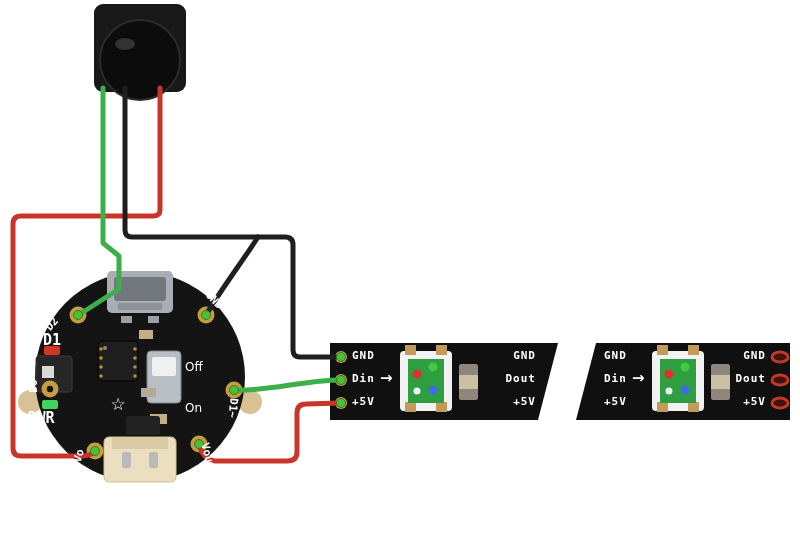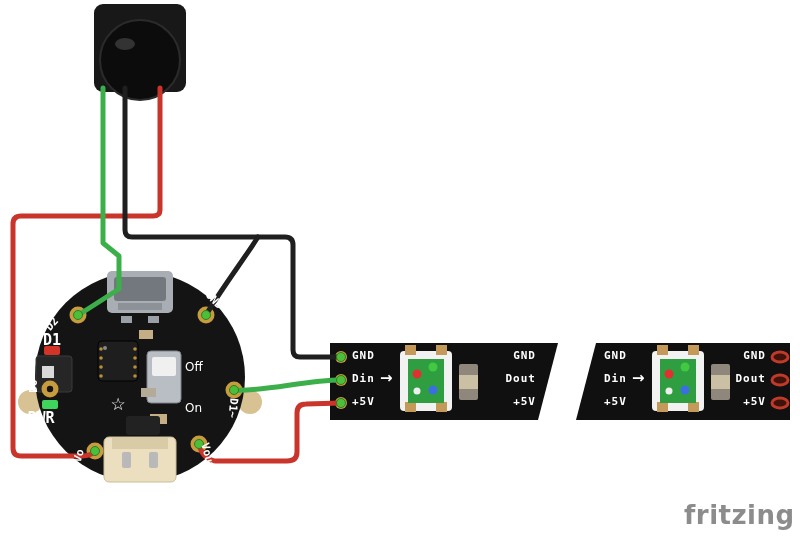--- a/index.html
+++ b/index.html
@@ -201,15 +201,14 @@
   <div class="srlbl" style="left:490px; top:395px;">+5V</div>
 
   <div class="slbl" style="left:604px; top:349px;">GND</div>
   <div class="slbl" style="left:604px; top:372px;">Din</div>
   <div class="slbl" style="left:604px; top:395px;">+5V</div>
   <div class="arrow" style="left:632px; top:371px;">→</div>
   <div class="srlbl" style="left:720px; top:349px;">GND</div>
   <div class="srlbl" style="left:720px; top:372px;">Dout</div>
   <div class="srlbl" style="left:720px; top:395px;">+5V</div>
 
-  <div class="watermark">fritzing</div>
 
 </div>
 
 </body></html>

